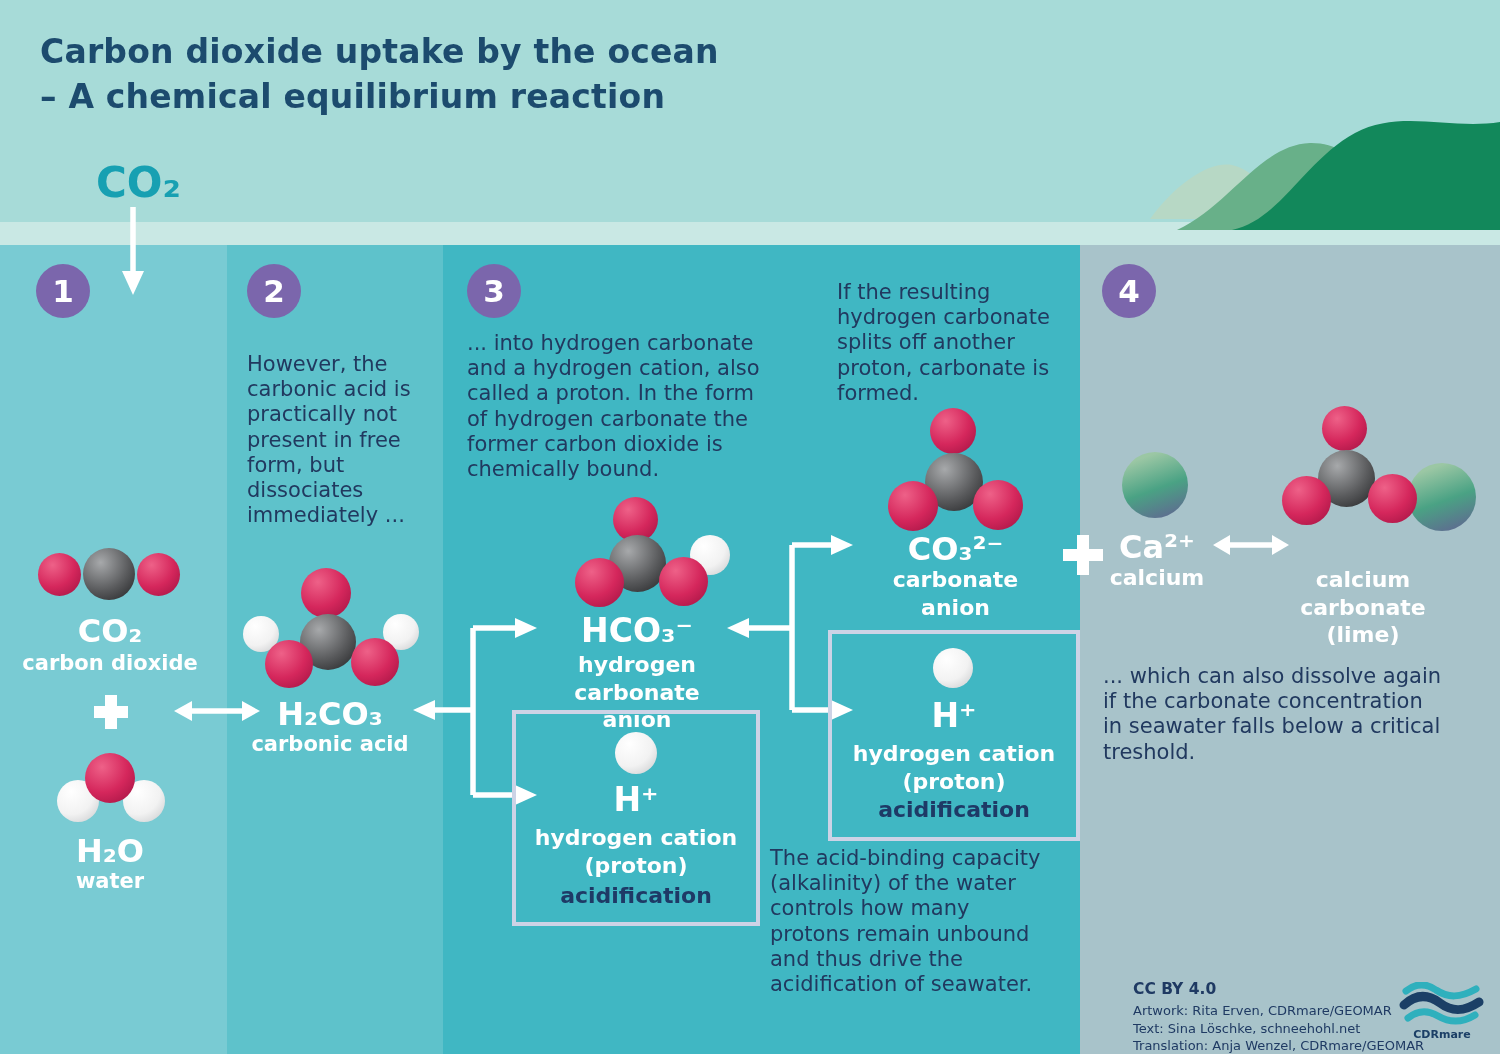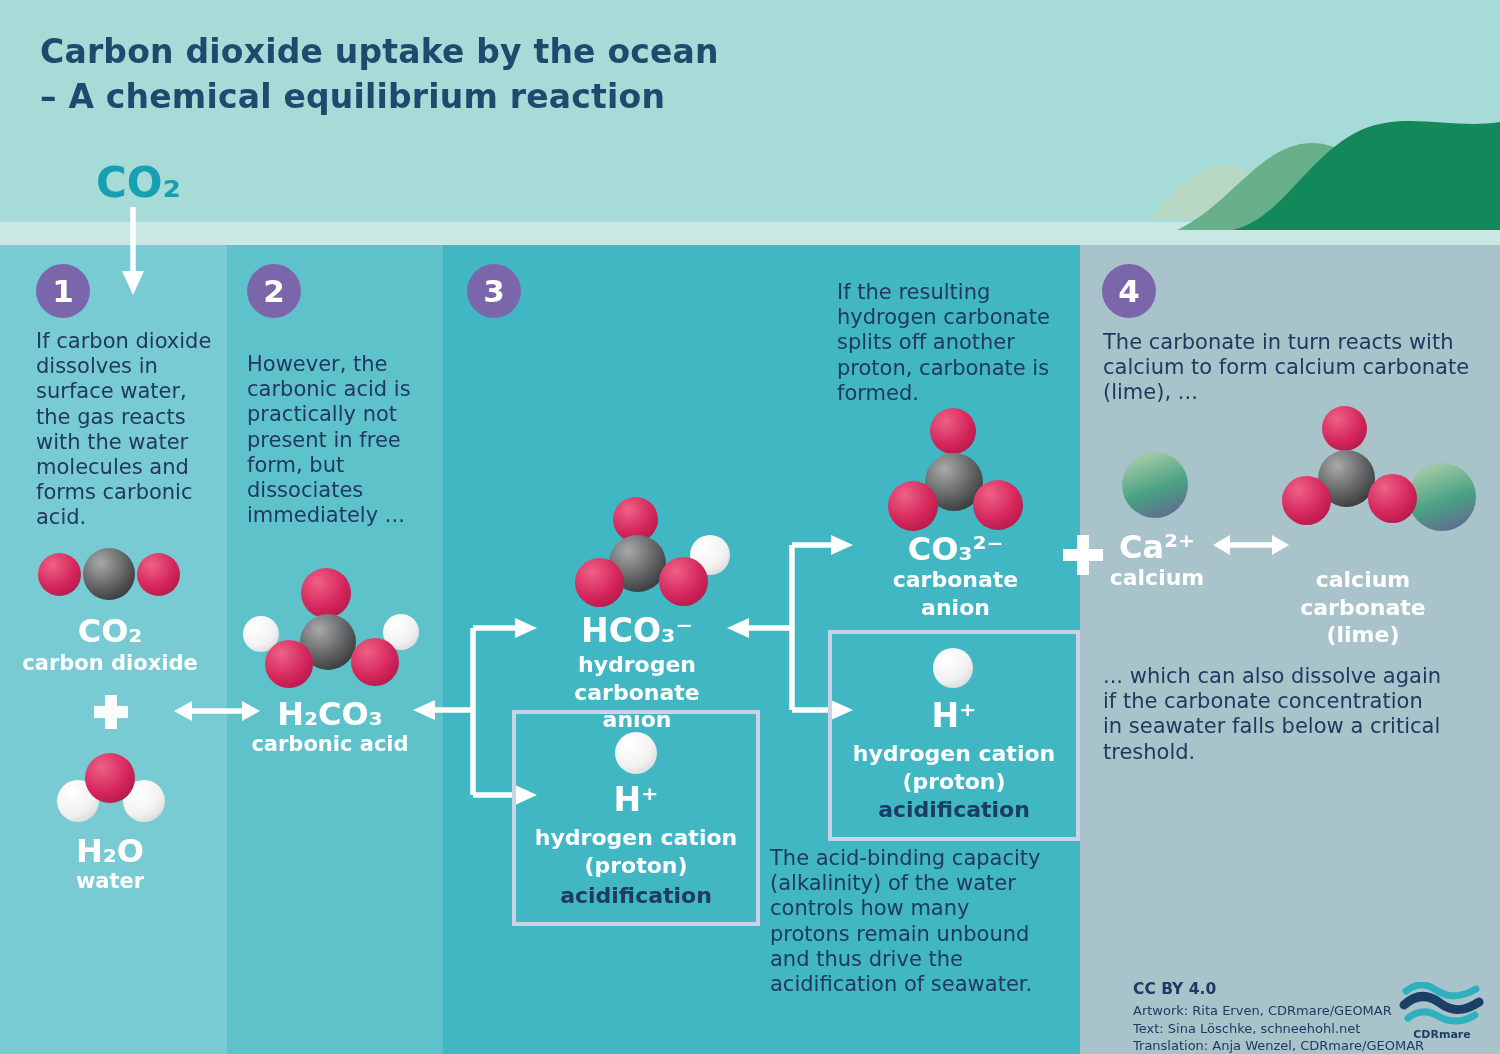--- a/index.html
+++ b/index.html
@@ -78,49 +78,44 @@
   <svg class="connector" style="left:119px;top:207px" width="28" height="90" viewBox="0 0 28 90">
     <line x1="14" y1="0" x2="14" y2="66"></line>
     <polygon points="14,88 3,64 25,64"></polygon>
   </svg>
 
   <div class="badge" style="left:36px;top:264px">1</div>
   <div class="badge" style="left:247px;top:264px">2</div>
   <div class="badge" style="left:467px;top:264px">3</div>
   <div class="badge" style="left:1102px;top:264px">4</div>
 
-  <div class="para" style="left:36px;top:329px">If carbon dioxide
-dissolves in
-surface water,
-the gas reacts
-with the water
-molecules and
-forms carbonic
-acid.</div>
   <div class="para" style="left:247px;top:352px">However, the
 carbonic acid is
 practically not
 present in free
 form, but
 dissociates
 immediately ...</div>
+  <div class="para" style="left:467px;top:331px">... into hydrogen carbonate
+and a hydrogen cation, also
+called a proton. In the form
+of hydrogen carbonate the
+former carbon dioxide is
+chemically bound.</div>
   <div class="para" style="left:837px;top:280px">If the resulting
 hydrogen carbonate
 splits off another
 proton, carbonate is
 formed.</div>
   <div class="para" style="left:770px;top:846px">The acid-binding capacity
 (alkalinity) of the water
 controls how many
 protons remain unbound
 and thus drive the
 acidification of seawater.</div>
-  <div class="para" style="left:1103px;top:330px">The carbonate in turn reacts with
-calcium to form calcium carbonate
-(lime), ...</div>
   <div class="para" style="left:1103px;top:664px">... which can also dissolve again
 if the carbonate concentration
 in seawater falls below a critical
 treshold.</div>
 
   <div class="abs" style="left:38px;top:548px;width:146px;height:52px">
     <div class="sphere sp-red" style="left:0;top:5px;width:43px;height:43px"></div>
     <div class="sphere sp-red" style="left:99px;top:5px;width:43px;height:43px"></div>
     <div class="sphere sp-gray" style="left:45px;top:0;width:52px;height:52px;z-index:2"></div>
   </div>

